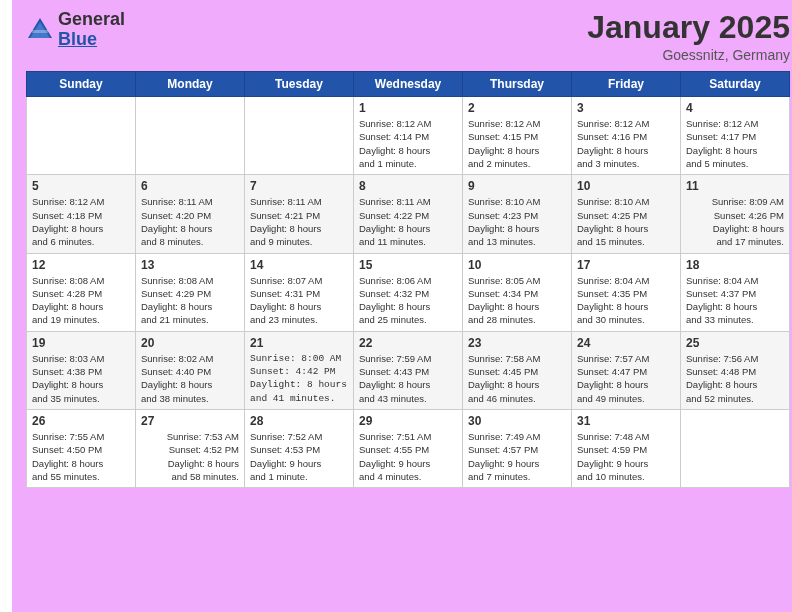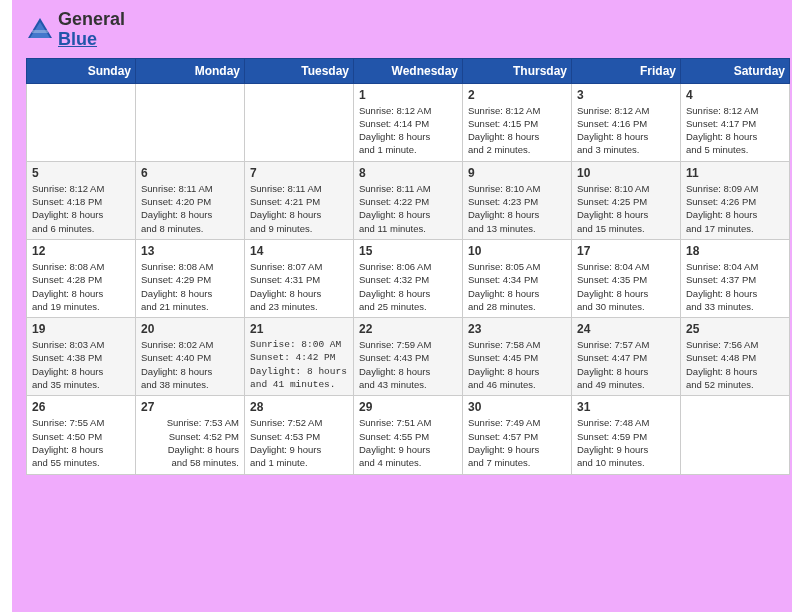--- a/index.html
+++ b/index.html
@@ -66,21 +66,21 @@
       width: 100%;
       border-collapse: collapse;
       border: 1px solid #ccc;
     }
     .calendar th {
       background: #2255aa;
       color: #fff;
       font-size: 12px;
       font-weight: bold;
       padding: 5px 4px;
-      text-align: right;
+      text-align: center;
       border: 1px solid #1a4490;
     }
     .calendar td {
       vertical-align: top;
       padding: 4px 5px;
       border: 1px solid #ccc;
       font-size: 10px;
       color: #333;
       width: calc(100% / 7);
       min-height: 80px;
@@ -113,20 +113,24 @@
       <svg class="logo-icon" viewBox="0 0 28 28" xmlns="http://www.w3.org/2000/svg">
         <polygon points="14,2 26,22 2,22" fill="#2255aa"></polygon>
         <polygon points="14,6 24,22 4,22" fill="#4477cc"></polygon>
         <rect x="6" y="14" width="16" height="3" fill="#fff" opacity="0.3"></rect>
       </svg>
       <div class="logo-text">
         <span class="logo-general">General</span>
         <span class="logo-blue">Blue</span>
       </div>
     </div>
+    <div class="title-area">
+      <div class="month-title">January 2025</div>
+      <div class="location">Goessnitz, Germany</div>
+    </div>
   </div>
 
   <table class="calendar">
     <thead>
       <tr>
       <th>Sunday</th>
           <th>Monday</th>
           <th>Tuesday</th>
           <th>Wednesday</th>
           <th>Thursday</th>
@@ -206,21 +210,21 @@
           </td>
           <td>
             <div class="day-number">10</div>
             <div class="day-info" style="white-space: pre-line;">Sunrise: 8:10 AM
 Sunset: 4:25 PM
 Daylight: 8 hours
 and 15 minutes.</div>
           </td>
           <td>
             <div class="day-number">11</div>
-            <div class="day-info" style="white-space: pre-line;">Sunrise: 8:09 AM
+            <div class="day-info" style="white-space: pre-line; text-align: right;">Sunrise: 8:09 AM
 Sunset: 4:26 PM
 Daylight: 8 hours
 and 17 minutes.</div>
           </td>
         </tr>
         <tr>
           <td>
             <div class="day-number">12</div>
             <div class="day-info" style="white-space: pre-line;">Sunrise: 8:08 AM
 Sunset: 4:28 PM

